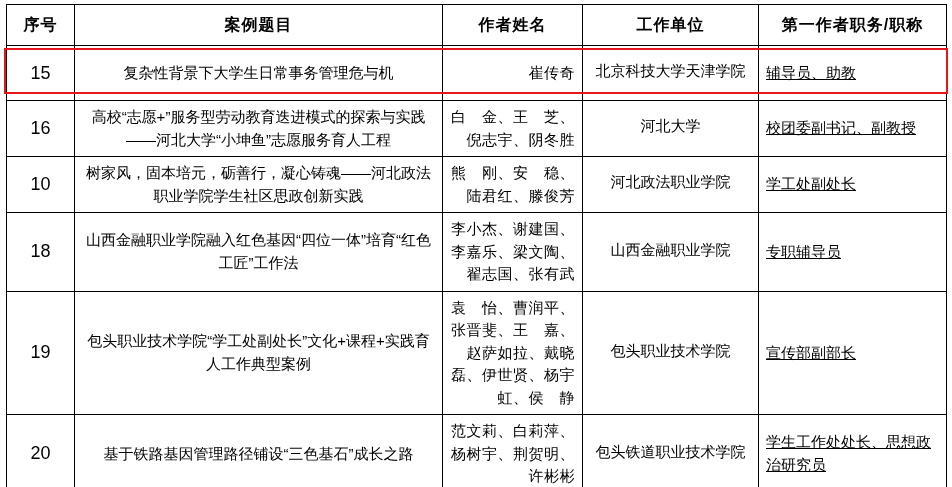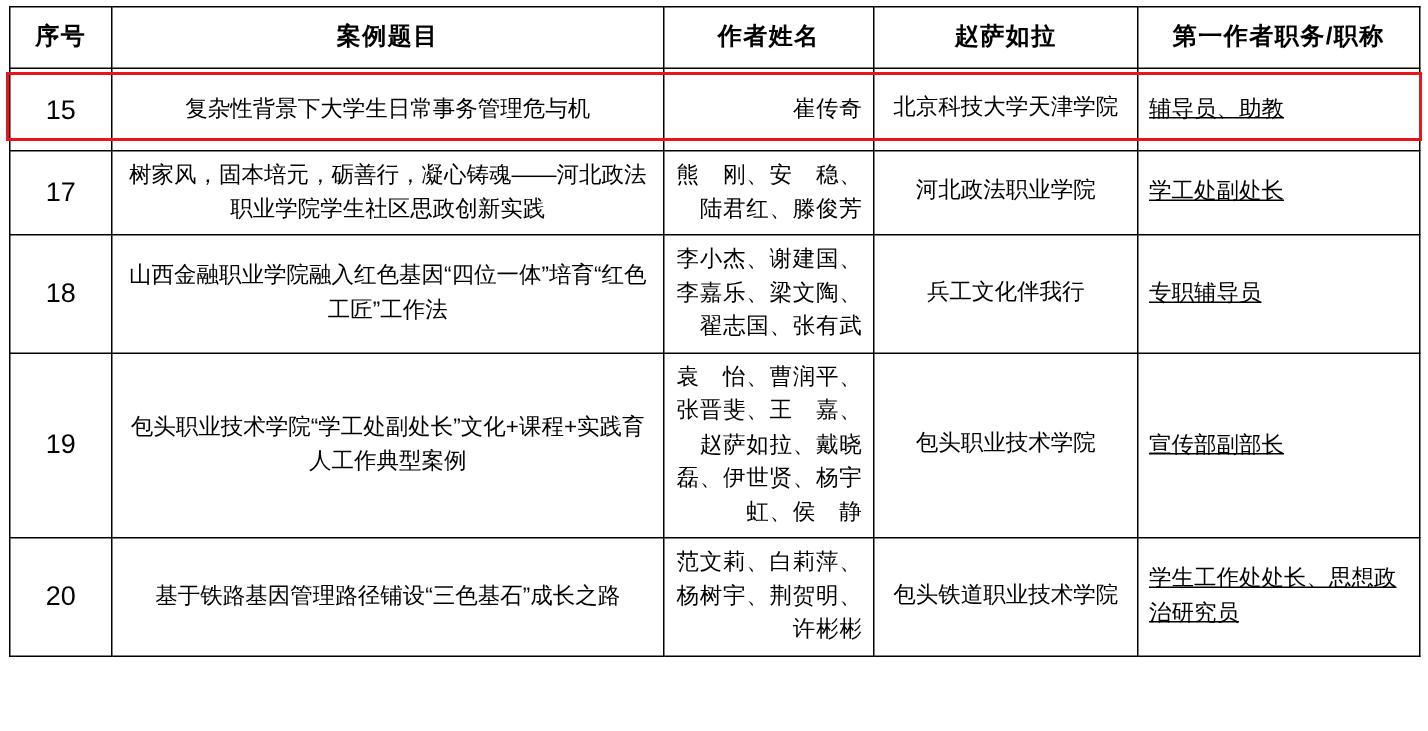--- a/index.html
+++ b/index.html
@@ -94,44 +94,51 @@
         <col class="c-title">
         <col class="c-author">
         <col class="c-org">
         <col class="c-role">
     </colgroup>
     <thead>
       <tr>
         <th>序号</th>
         <th>案例题目</th>
         <th>作者姓名</th>
-        <th>赵萨如拉</th>
+        <th>工作单位</th>
         <th>第一作者职务/职称</th>
       </tr>
     </thead>
     <tbody>
       <tr class="highlight-row">
         <td class="seq">15</td>
         <td class="title">复杂性背景下大学生日常事务管理危与机</td>
         <td class="author">崔传奇</td>
         <td class="org">北京科技大学天津学院</td>
         <td class="role">辅导员、助教</td>
       </tr>
       <tr>
-        <td class="seq">17</td>
+        <td class="seq">16</td>
+        <td class="title">高校“志愿+”服务型劳动教育迭进模式的探索与实践——河北大学“小坤鱼”志愿服务育人工程</td>
+        <td class="author">白　金、王　芝、倪志宇、阴冬胜</td>
+        <td class="org">河北大学</td>
+        <td class="role">校团委副书记、副教授</td>
+      </tr>
+      <tr>
+        <td class="seq">10</td>
         <td class="title">树家风，固本培元，砺善行，凝心铸魂——河北政法职业学院学生社区思政创新实践</td>
         <td class="author">熊　刚、安　稳、陆君红、滕俊芳</td>
         <td class="org">河北政法职业学院</td>
         <td class="role">学工处副处长</td>
       </tr>
       <tr>
         <td class="seq">18</td>
         <td class="title">山西金融职业学院融入红色基因“四位一体”培育“红色工匠”工作法</td>
         <td class="author">李小杰、谢建国、李嘉乐、梁文陶、翟志国、张有武</td>
-        <td class="org">兵工文化伴我行</td>
+        <td class="org">山西金融职业学院</td>
         <td class="role">专职辅导员</td>
       </tr>
       <tr>
         <td class="seq">19</td>
         <td class="title">包头职业技术学院“学工处副处长”文化+课程+实践育人工作典型案例</td>
         <td class="author">袁　怡、曹润平、张晋斐、王　嘉、赵萨如拉、戴晓磊、伊世贤、杨宇虹、侯　静</td>
         <td class="org">包头职业技术学院</td>
         <td class="role">宣传部副部长</td>
       </tr>
       <tr>

